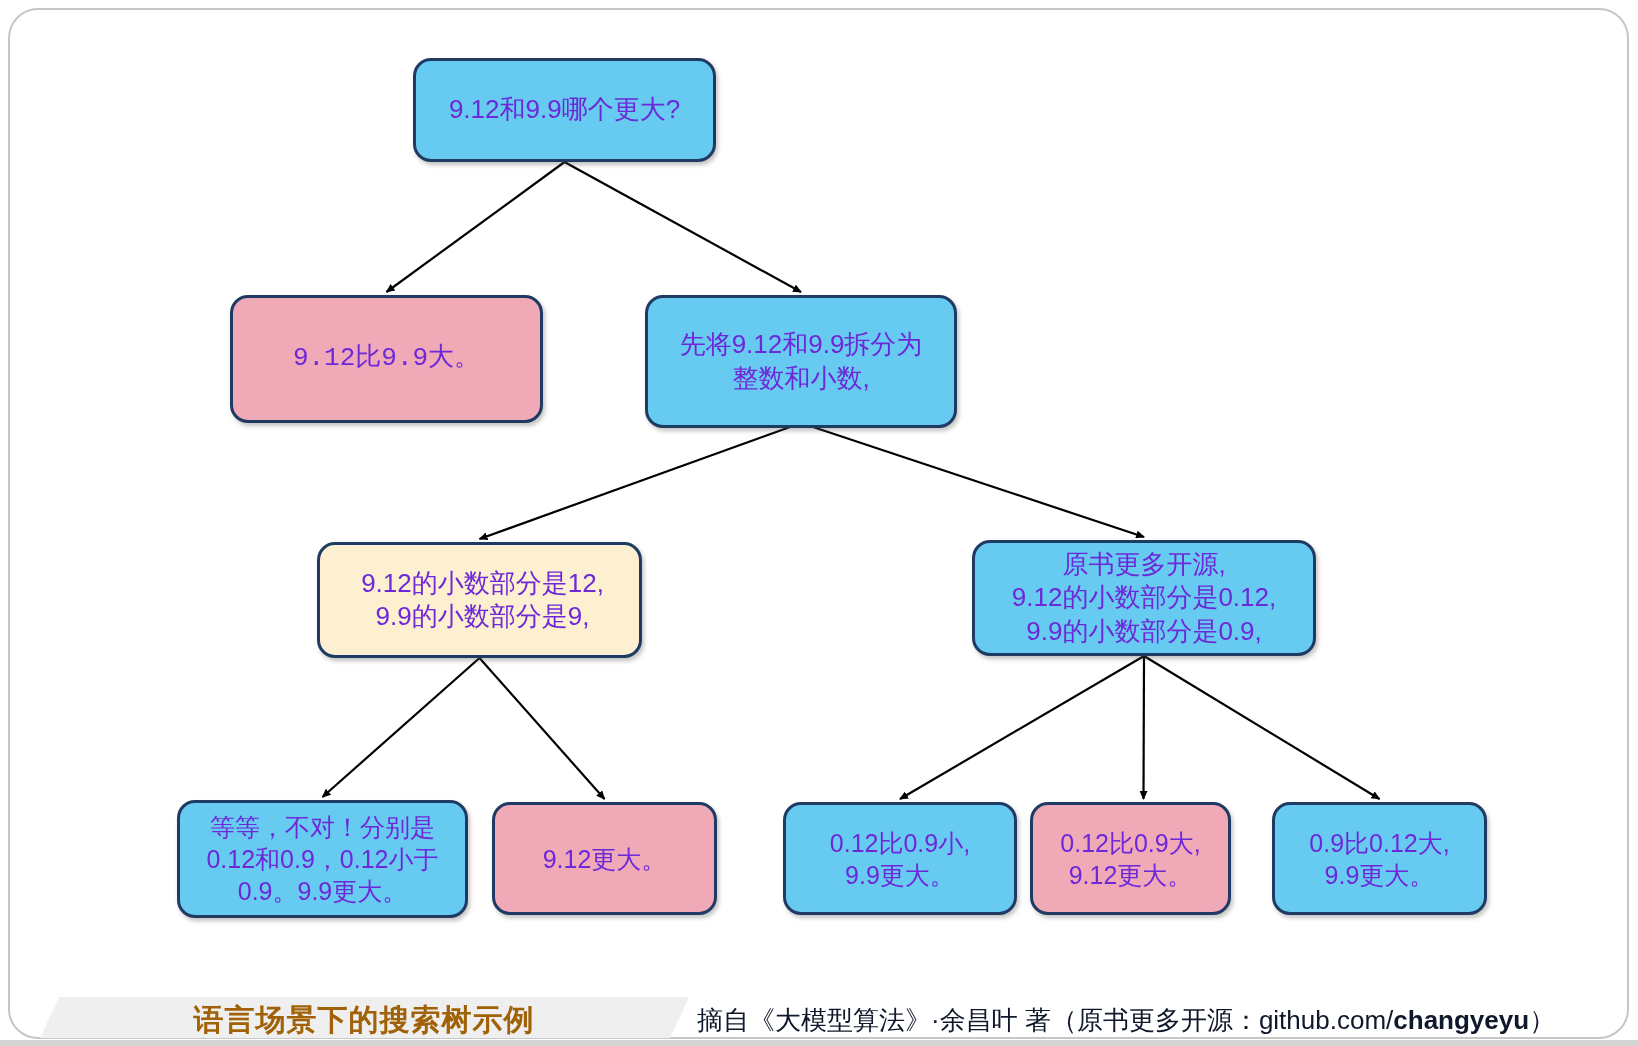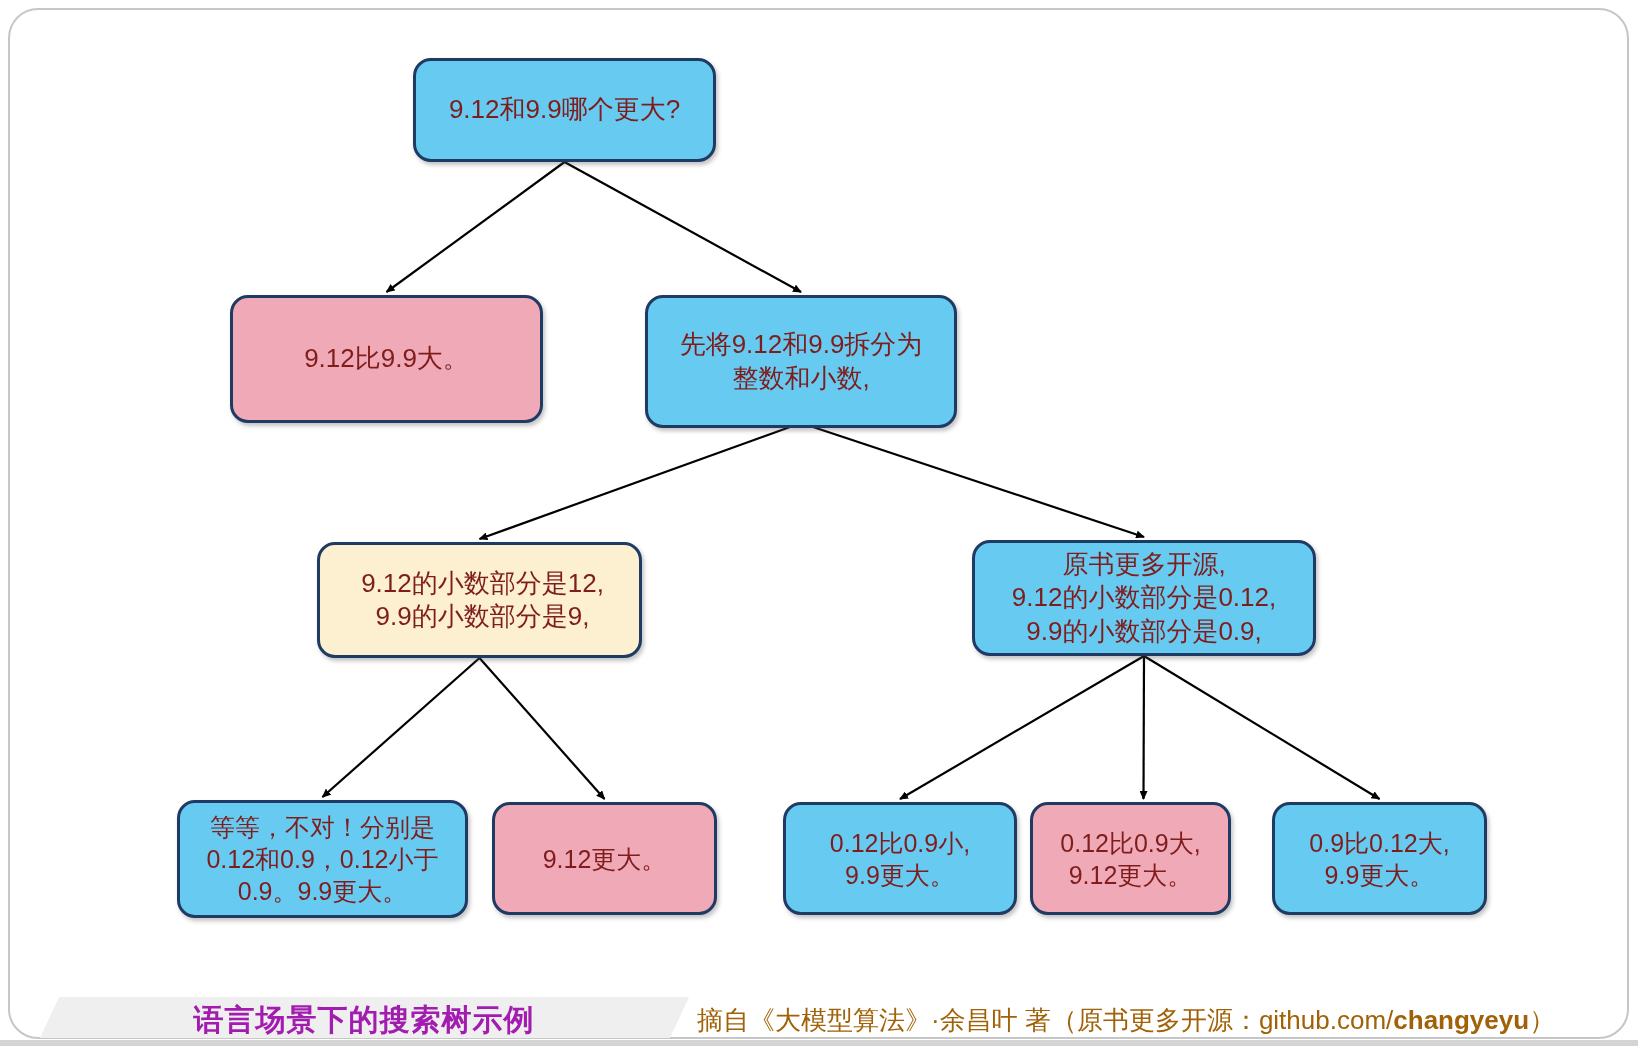--- a/index.html
+++ b/index.html
@@ -36,21 +36,21 @@
   .node {
     position: absolute;
     box-sizing: border-box;
     border: 3px solid #1f3a63;
     border-radius: 18px;
     display: flex;
     align-items: center;
     justify-content: center;
     text-align: center;
     white-space: pre-line;
-    color: #7f1d1d;
+    color: #6d28d9;
     font-size: 26px;
     line-height: 1.28;
     padding: 4px 10px;
     box-shadow: 2px 3px 4px rgba(80,80,80,0.35);
   }
   .node.small { font-size: 25px; }
   .fill-blue  { background: #67cbf1; }
   .fill-pink  { background: #f0a9b6; }
   .fill-cream { background: #fcf0d0; padding-left: 16px; }
   
@@ -63,29 +63,29 @@
     transform-origin: bottom left;
   }
   .footer-title {
     position: absolute;
     left: 178px; top: 1000px;
     width: 372px;
     font-family: Liberation Mono, monospace;
     font-weight: bold;
     font-size: 30px;
     letter-spacing: 1px;
-    color: #a21caf;
+    color: #a16207;
     text-align: center;
   }
   .footer-source {
     position: absolute;
     left: 697px; top: 1003px;
     width: 930px;
     font-size: 26px;
-    color: #a16207;
+    color: #0f172a;
     white-space: nowrap;
   }
   .footer-source b { font-weight: bold; }
 </style>
 </head>
 <body>
 
 <div class="stage">
 
   <div class="frame"></div>
@@ -104,21 +104,21 @@
         <line x1="479.5" y1="658" x2="322.5" y2="797" marker-end="url(#arrowhead)"></line>
         <line x1="479.5" y1="658" x2="604.5" y2="799" marker-end="url(#arrowhead)"></line>
         <line x1="1144" y1="656" x2="900" y2="799" marker-end="url(#arrowhead)"></line>
         <line x1="1144" y1="656" x2="1143.5" y2="799" marker-end="url(#arrowhead)"></line>
         <line x1="1144" y1="656" x2="1379.5" y2="799" marker-end="url(#arrowhead)"></line>
       </g>
   </svg>
 
   <div id="nodes-layer">
       <div class="node fill-blue" style="left: 413px; top: 58px; width: 303px; height: 104px;">9.12和9.9哪个更大?</div>
-      <div class="node fill-pink" style="left: 230px; top: 295px; width: 313px; height: 128px;">9.12比9.9大。</div>
+      <div class="node fill-pink" style="left: 230px; top: 295px; width: 313px; height: 128px; font-family: Liberation Mono, monospace;">9.12比9.9大。</div>
       <div class="node fill-blue" style="left: 645px; top: 295px; width: 312px; height: 133px;">先将9.12和9.9拆分为
 整数和小数,</div>
       <div class="node fill-cream" style="left: 317px; top: 542px; width: 325px; height: 116px;">9.12的小数部分是12,
 9.9的小数部分是9,</div>
       <div class="node fill-blue" style="left: 972px; top: 540px; width: 344px; height: 116px;">原书更多开源,
 9.12的小数部分是0.12,
 9.9的小数部分是0.9,</div>
       <div class="node fill-blue small" style="left: 177px; top: 800px; width: 291px; height: 118px; text-align: center;">等等，不对！分别是
 0.12和0.9，0.12小于
 0.9。9.9更大。</div>

